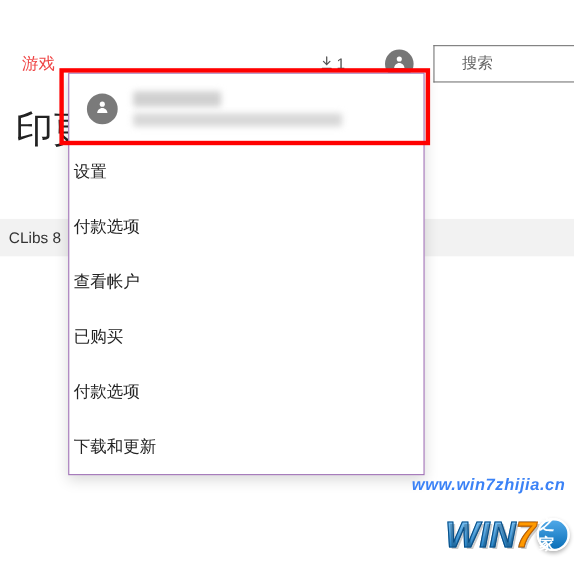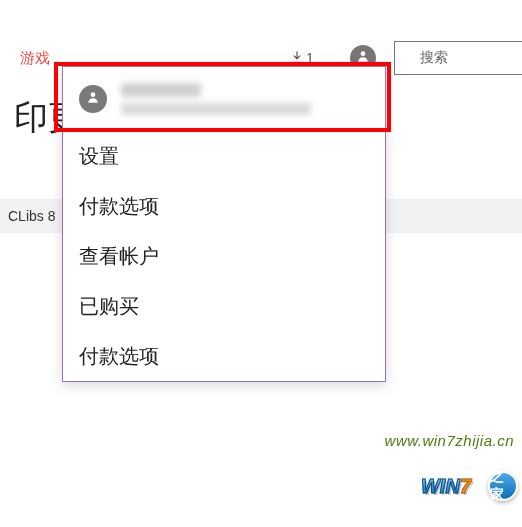--- a/index.html
+++ b/index.html
@@ -122,60 +122,60 @@
   .user-sub-blur {
     width: 190px; height: 12px;
     background: #d8d8d8;
     filter: blur(3px);
     border-radius: 2px;
   }
   .menu-item {
     height: 50px;
     display: flex;
     align-items: center;
-    padding: 0 16px;
-    font-size: 20px;
+    padding: 0 4px;
+    font-size: 15px;
     color: #222;
     cursor: pointer;
   }
   .red-highlight {
     position: absolute;
     left: 54px;
     top: 62px;
     width: 337px;
     height: 70px;
     border: 4px solid #ff0000;
     pointer-events: none;
   }
   .watermark-url {
     position: absolute;
     right: 8px;
     bottom: 78px;
     font-size: 15px;
-    font-weight: normal;
-    color: #4d7c0f;
+    font-weight: bold;
+    color: #3b82f6;
     font-style: italic;
     letter-spacing: 0.5px;
   }
   .logo-wrap {
     position: absolute;
     right: 6px;
     bottom: 18px;
     width: 140px;
     height: 52px;
   }
   .logo-bg {
     position: absolute;
     right: 0; bottom: 0;
     width: 140px; height: 46px;
     display:flex; align-items:center; justify-content:center;
   }
   .logo-text {
     font-family: Arial, sans-serif;
-    font-size: 20px;
+    font-size: 33px;
     font-weight: 900;
     font-style: italic;
     background: linear-gradient(#8fd0ff,#0a6fb8);
     -webkit-background-clip: text;
     background-clip: text;
     color: transparent;
     -webkit-text-stroke: 1px #0a4f86;
     text-shadow: 2px 2px 0 rgba(0,0,0,.2);
     text-align: right;
   }
@@ -249,20 +249,23 @@
     </div>
   <div class="menu-item">
       <span>查看帐户</span>
     </div>
   <div class="menu-item">
       <span>已购买</span>
     </div>
   <div class="menu-item">
       <span>付款选项</span>
     </div>
+  <div class="menu-item">
+      <span>下载和更新</span>
+    </div>
 </div>
 
 <div class="red-highlight"></div>
 
 <div class="watermark-url">www.win7zhijia.cn</div>
 
 <div class="logo-wrap">
   <div class="logo-bg">
     <span class="logo-text"><span>WIN</span><span class="logo-seven">7</span></span>
   </div>

